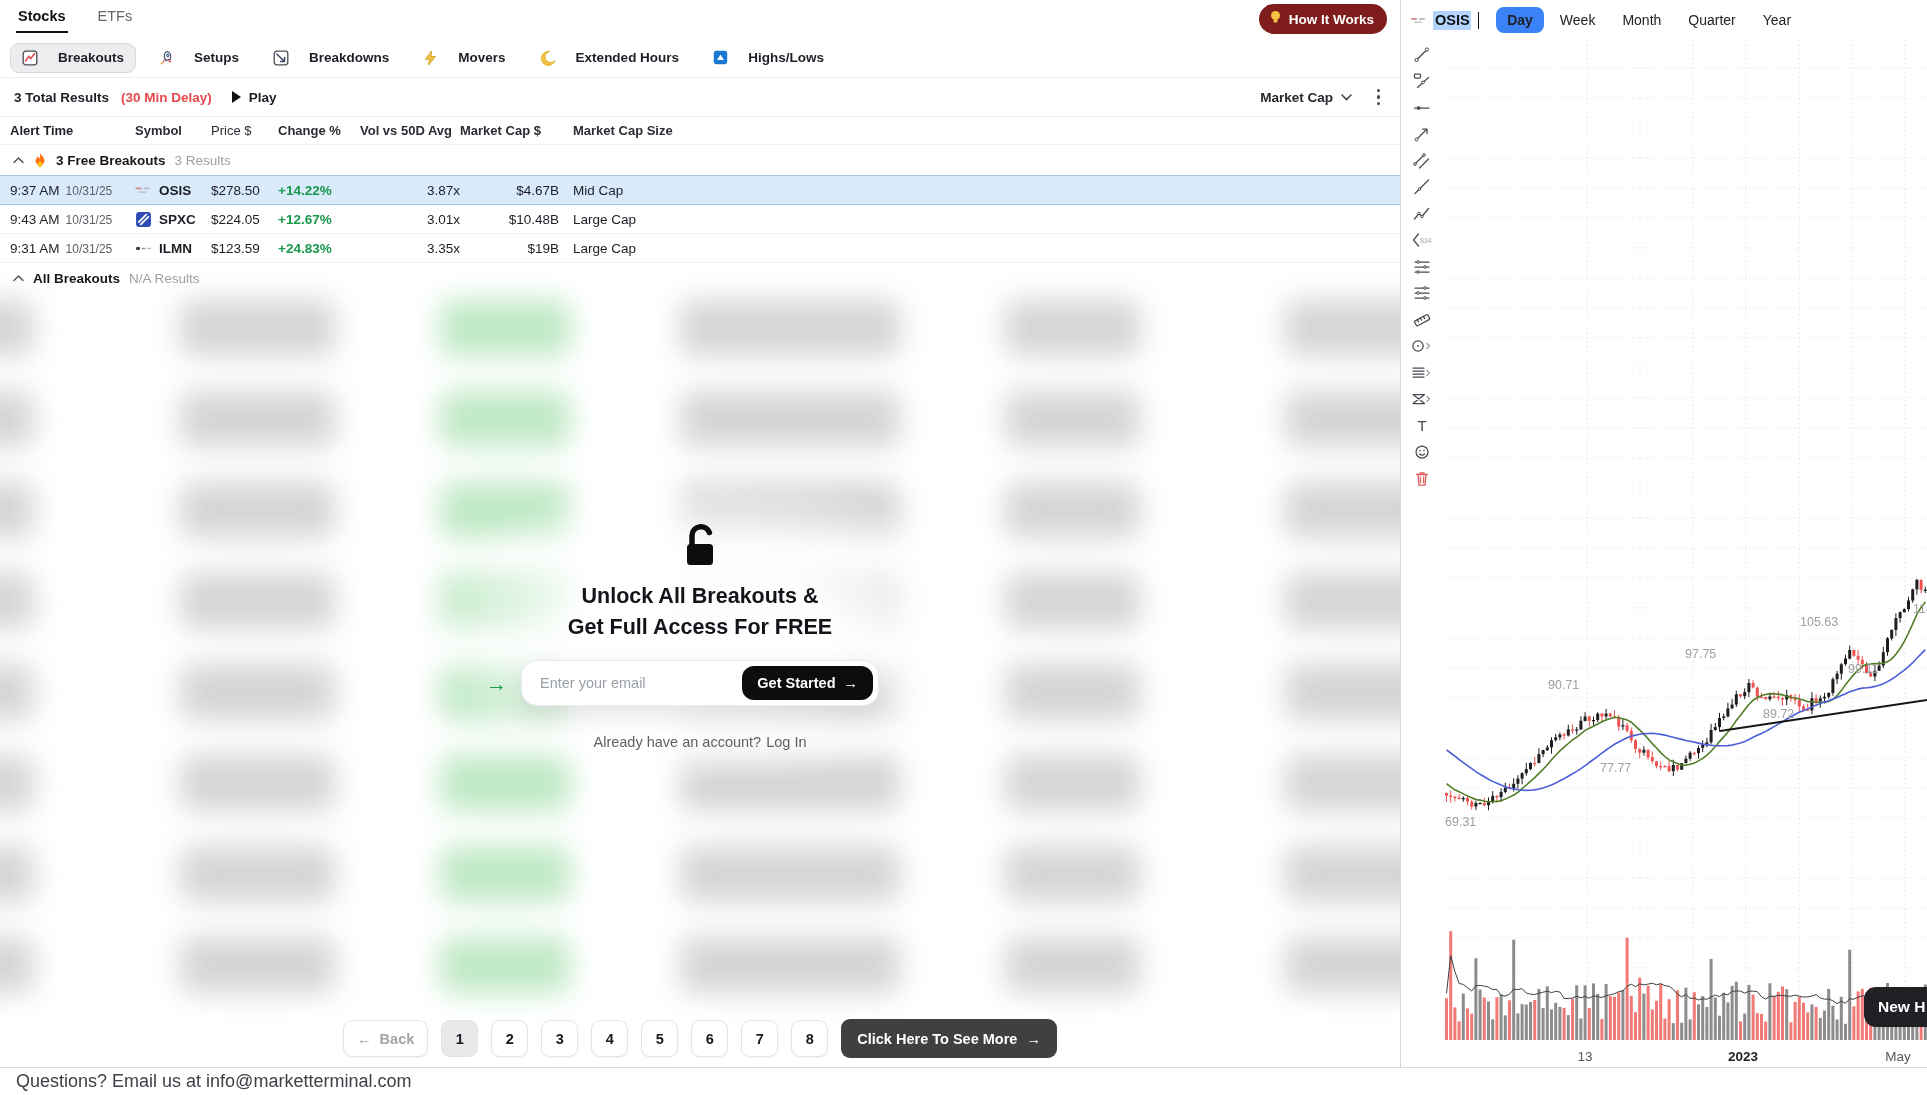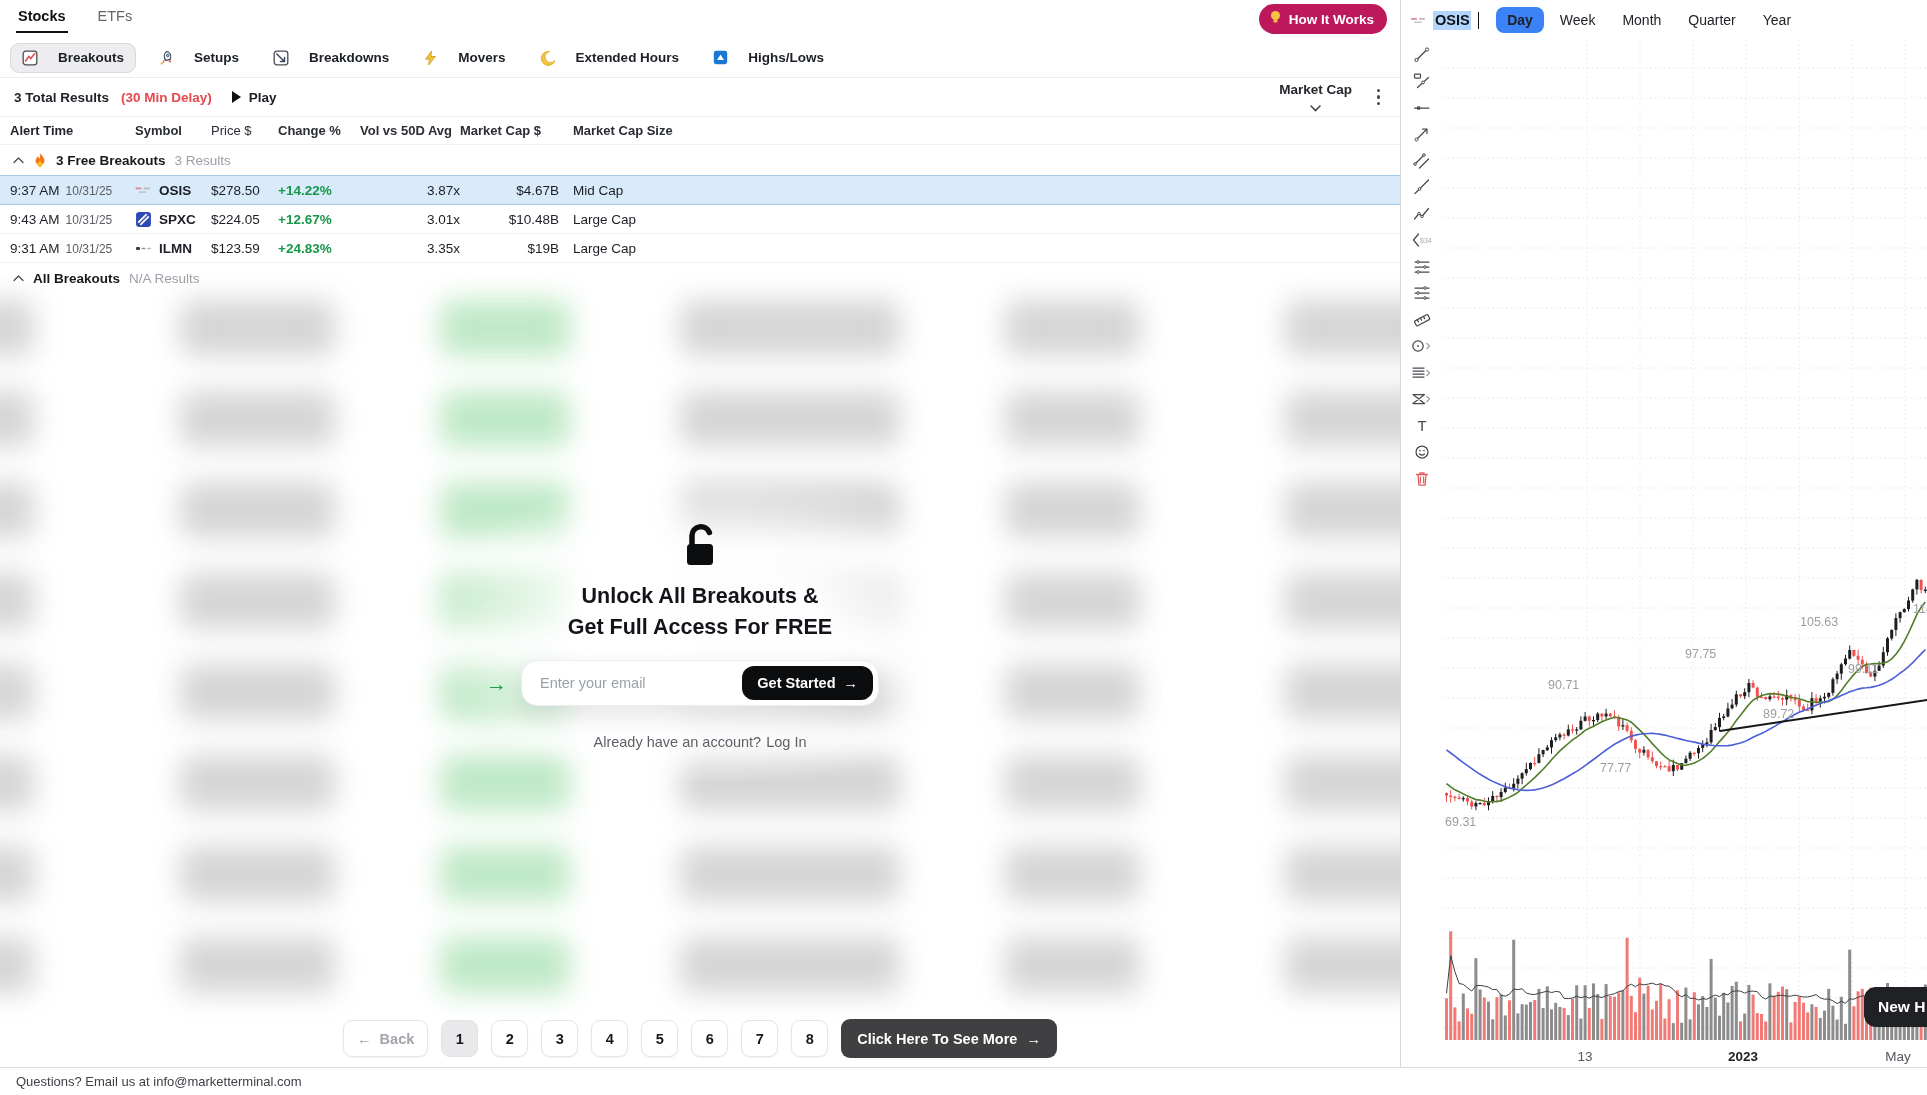--- a/index.html
+++ b/index.html
@@ -4,32 +4,32 @@
 <style>
   html,body{margin:0;padding:0;}
   body{width:1927px;height:1095px;position:relative;overflow:hidden;background:#fff;
        font-family:"Liberation Sans",sans-serif;color:#1b1e24;-webkit-font-smoothing:antialiased;}
   .main{position:absolute;left:0;top:0;right:0;bottom:28px;}
   
   .left-panel{position:absolute;left:0;top:0;width:1400px;height:1067px;border-right:1px solid #d6d6d8;overflow:hidden;background:#fff;}
   .tabs-row{height:38px;display:flex;align-items:flex-start;padding:0 16px;gap:28px;position:relative;}
   .tab{font-size:14.5px;color:#62666d;padding:8px 2px 9px;cursor:pointer;}
   .tab.active{color:#101114;font-weight:700;border-bottom:2.5px solid #101114;padding-bottom:6.5px;}
-  .hiw-btn{position:absolute;right:13px;top:4px;background:#be185d;color:#fff;border-radius:16px;
+  .hiw-btn{position:absolute;right:13px;top:4px;background:#7f1d1d;color:#fff;border-radius:16px;
            padding:6px 13px 6px 10px;display:flex;align-items:center;gap:7px;font-size:13.5px;font-weight:700;cursor:pointer;}
   .nav-row{height:39px;display:flex;align-items:center;gap:10px;padding:0 10px;border-bottom:1px solid #ededee;}
   .pill{display:flex;align-items:center;gap:20px;padding:6px 11px;border-radius:9px;font-size:13.5px;
         font-weight:600;color:#1c2026;border:1px solid transparent;cursor:pointer;}
   .pill.active{background:#ededf0;border-color:#d8d8dd;}
   .results-row{height:38px;display:flex;align-items:center;padding:0 14px;gap:12px;border-bottom:1px solid #efeff0;position:relative;}
   .results-count{font-size:13.5px;font-weight:600;color:#202329;}
   .delay{font-size:13.5px;font-weight:600;color:#e5484d;}
   .play{display:flex;align-items:center;gap:8px;font-size:13.5px;font-weight:600;margin-left:8px;cursor:pointer;}
   .play-tri{width:0;height:0;border-left:9px solid #111;border-top:6px solid transparent;border-bottom:6px solid transparent;}
-  .sort-box{position:absolute;right:48px;display:flex;align-items:center;gap:8px;font-size:13.5px;font-weight:600;color:#24262b;cursor:pointer;flex-direction:column;}
+  .sort-box{position:absolute;right:48px;display:flex;align-items:center;gap:8px;font-size:13.5px;font-weight:600;color:#24262b;cursor:pointer;}
   .kebab{position:absolute;right:16px;display:flex;flex-direction:column;gap:3px;cursor:pointer;padding:4px;}
   .kebab i{width:3.5px;height:3.5px;border-radius:50%;background:#45484e;display:block;}
   .tgrid{display:grid;grid-template-columns:125px 76px 67px 82px 100px 99px 150px auto;padding-left:10px;align-items:center;}
   .thead{height:27px;font-size:13px;font-weight:700;color:#2a2d33;border-bottom:1px solid #f0f0f1;}
   .thead .c-size{padding-left:14px;}
   .group-row{height:30px;display:flex;align-items:center;gap:9px;padding-left:13px;font-size:13.5px;cursor:pointer;}
   .group-title{font-weight:700;color:#17191d;}
   .group-count{color:#9aa0a6;font-weight:500;}
   .trow{height:28px;font-size:13.5px;border-bottom:1px solid #f0f0f1;cursor:pointer;background:#fff;}
   .trow.selected{background:#d9eafb;border-top:1px solid #a6c8e9;border-bottom:1px solid #a6c8e9;}
@@ -77,21 +77,21 @@
   .tf{padding:5px 11px;border-radius:8px;font-size:14px;color:#202227;margin-left:5px;cursor:pointer;}
   .tf.active{background:#3b82f6;font-weight:bold;}
   .tf-row{display:flex;margin-left:12px;}
   .toolbar{position:absolute;left:0;top:44px;width:42px;display:flex;flex-direction:column;align-items:center;gap:5.5px;}
   .tool{width:28px;height:21px;display:flex;align-items:center;justify-content:center;cursor:pointer;}
   .chart-canvas{position:absolute;left:42px;top:40px;width:484px;height:1027px;}
   .new-badge{position:absolute;left:463px;top:987px;height:40px;background:#202124;color:#fff;border-radius:12px;
              display:flex;align-items:center;padding:0 14px;font-size:15.5px;font-weight:700;white-space:nowrap;z-index:4;}
   
   .footer{position:absolute;left:0;bottom:0;width:100%;height:28px;background:#fff;border-top:1px solid #dadadc;
-          display:flex;align-items:center;padding-left:16px;box-sizing:border-box;font-size:13px;color:#3d4046;}
+          display:flex;align-items:center;padding-left:16px;box-sizing:border-box;font-size:18px;color:#3d4046;}
 </style>
 </head>
 <body>
 
 <div class="main">
 
   <div class="left-panel">
 
     <div class="tabs-row">
       <div class="tab active">Stocks</div>

